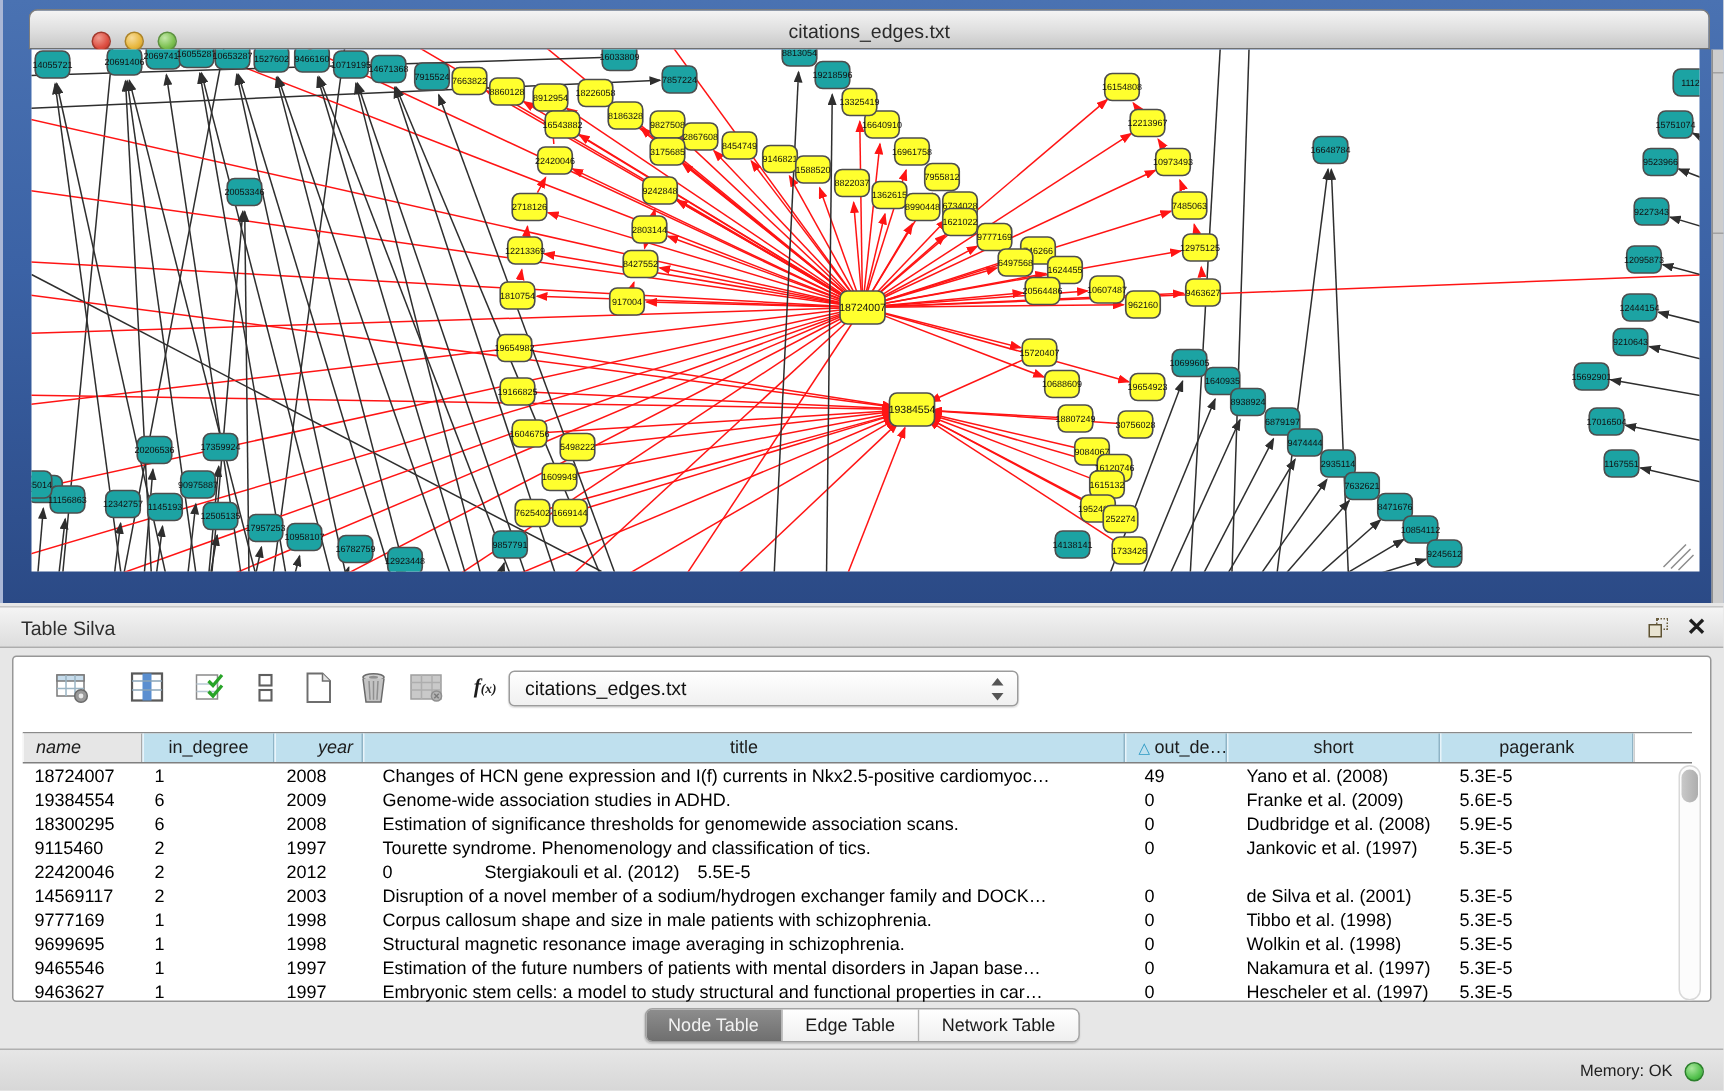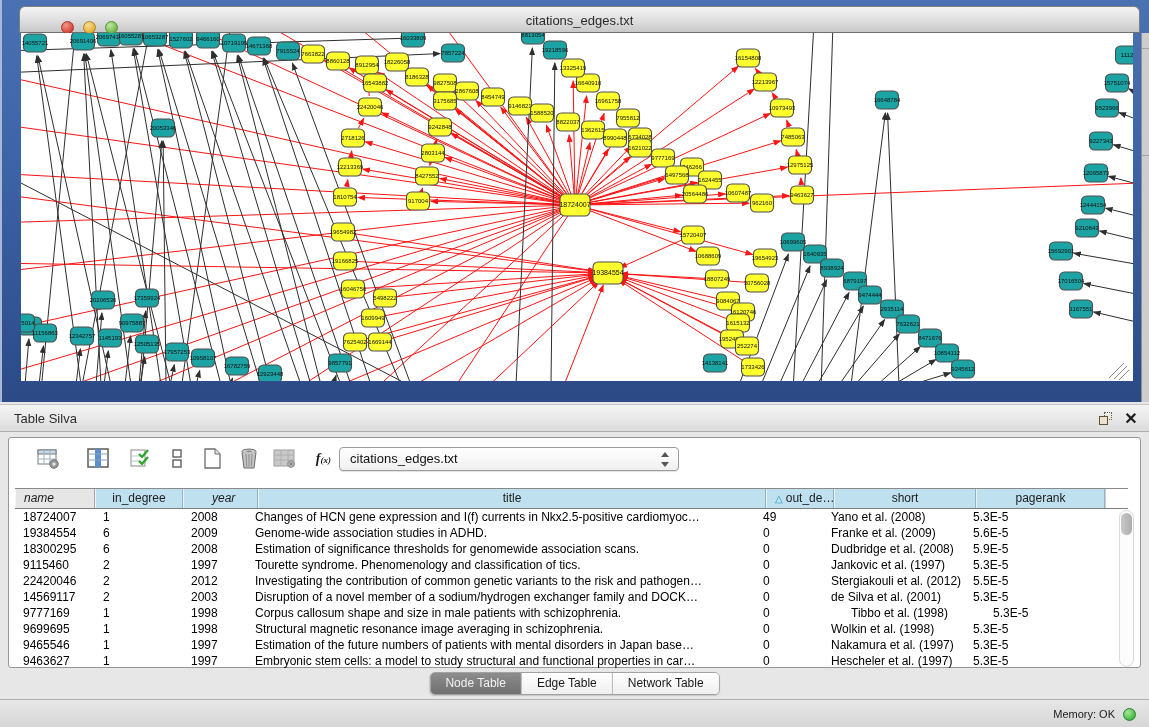--- a/index.html
+++ b/index.html
@@ -613,21 +613,21 @@
           <span class="up"></span>
             <span class="down"></span>
         </span>
       </div>
     </div>
 
     <div class="grid">
       <div class="hrow" id="thead">
           <div class="hcell r gray" style="width: 80px;">name</div>
           <div class="hcell c" style="width: 88px;">in_degree</div>
-          <div class="hcell r" style="width: 75px; padding-left: 28px;">year</div>
+          <div class="hcell r" style="width: 59px; padding-left: 28px;">year</div>
           <div class="hcell c" style="width: 508px;">title</div>
           <div class="hcell l" style="width: 68px;"><span class="sort">△</span>out_de…</div>
           <div class="hcell c" style="width: 142px;">short</div>
           <div class="hcell c" style="width: 129px;">pagerank</div>
           <div class="hfill"></div>
         </div>
       <div id="tbody">
           <div class="drow">
             <div class="dcell" style="width: 80px;">18724007</div>
             <div class="dcell" style="width: 88px;">1</div>
@@ -661,41 +661,40 @@
             <div class="dcell" style="width: 64px;">1997</div>
             <div class="dcell" style="width: 508px;">Tourette syndrome. Phenomenology and classification of tics.</div>
             <div class="dcell" style="width: 68px;">0</div>
             <div class="dcell" style="width: 142px;">Jankovic et al. (1997)</div>
             <div class="dcell" style="width: 129px;">5.3E-5</div>
           </div>
           <div class="drow">
             <div class="dcell" style="width: 80px;">22420046</div>
             <div class="dcell" style="width: 88px;">2</div>
             <div class="dcell" style="width: 64px;">2012</div>
-            <div class="dcell" style="width: 508px;">Investigating the contribution of common genetic variants to the risk and pathogen…</div>
             <div class="dcell" style="width: 68px;">0</div>
             <div class="dcell" style="width: 142px;">Stergiakouli et al. (2012)</div>
             <div class="dcell" style="width: 129px;">5.5E-5</div>
           </div>
           <div class="drow">
             <div class="dcell" style="width: 80px;">14569117</div>
             <div class="dcell" style="width: 88px;">2</div>
             <div class="dcell" style="width: 64px;">2003</div>
             <div class="dcell" style="width: 508px;">Disruption of a novel member of a sodium/hydrogen exchanger family and DOCK…</div>
             <div class="dcell" style="width: 68px;">0</div>
             <div class="dcell" style="width: 142px;">de Silva et al. (2001)</div>
             <div class="dcell" style="width: 129px;">5.3E-5</div>
           </div>
           <div class="drow">
             <div class="dcell" style="width: 80px;">9777169</div>
             <div class="dcell" style="width: 88px;">1</div>
             <div class="dcell" style="width: 64px;">1998</div>
             <div class="dcell" style="width: 508px;">Corpus callosum shape and size in male patients with schizophrenia.</div>
             <div class="dcell" style="width: 68px;">0</div>
-            <div class="dcell" style="width: 142px; margin-left: 20px;">Tibbo et al. (1998)</div>
+            <div class="dcell" style="width: 142px;">Tibbo et al. (1998)</div>
             <div class="dcell" style="width: 129px;">5.3E-5</div>
           </div>
           <div class="drow">
             <div class="dcell" style="width: 80px;">9699695</div>
             <div class="dcell" style="width: 88px;">1</div>
             <div class="dcell" style="width: 64px;">1998</div>
             <div class="dcell" style="width: 508px;">Structural magnetic resonance image averaging in schizophrenia.</div>
             <div class="dcell" style="width: 68px;">0</div>
             <div class="dcell" style="width: 142px;">Wolkin et al. (1998)</div>
             <div class="dcell" style="width: 129px;">5.3E-5</div>

